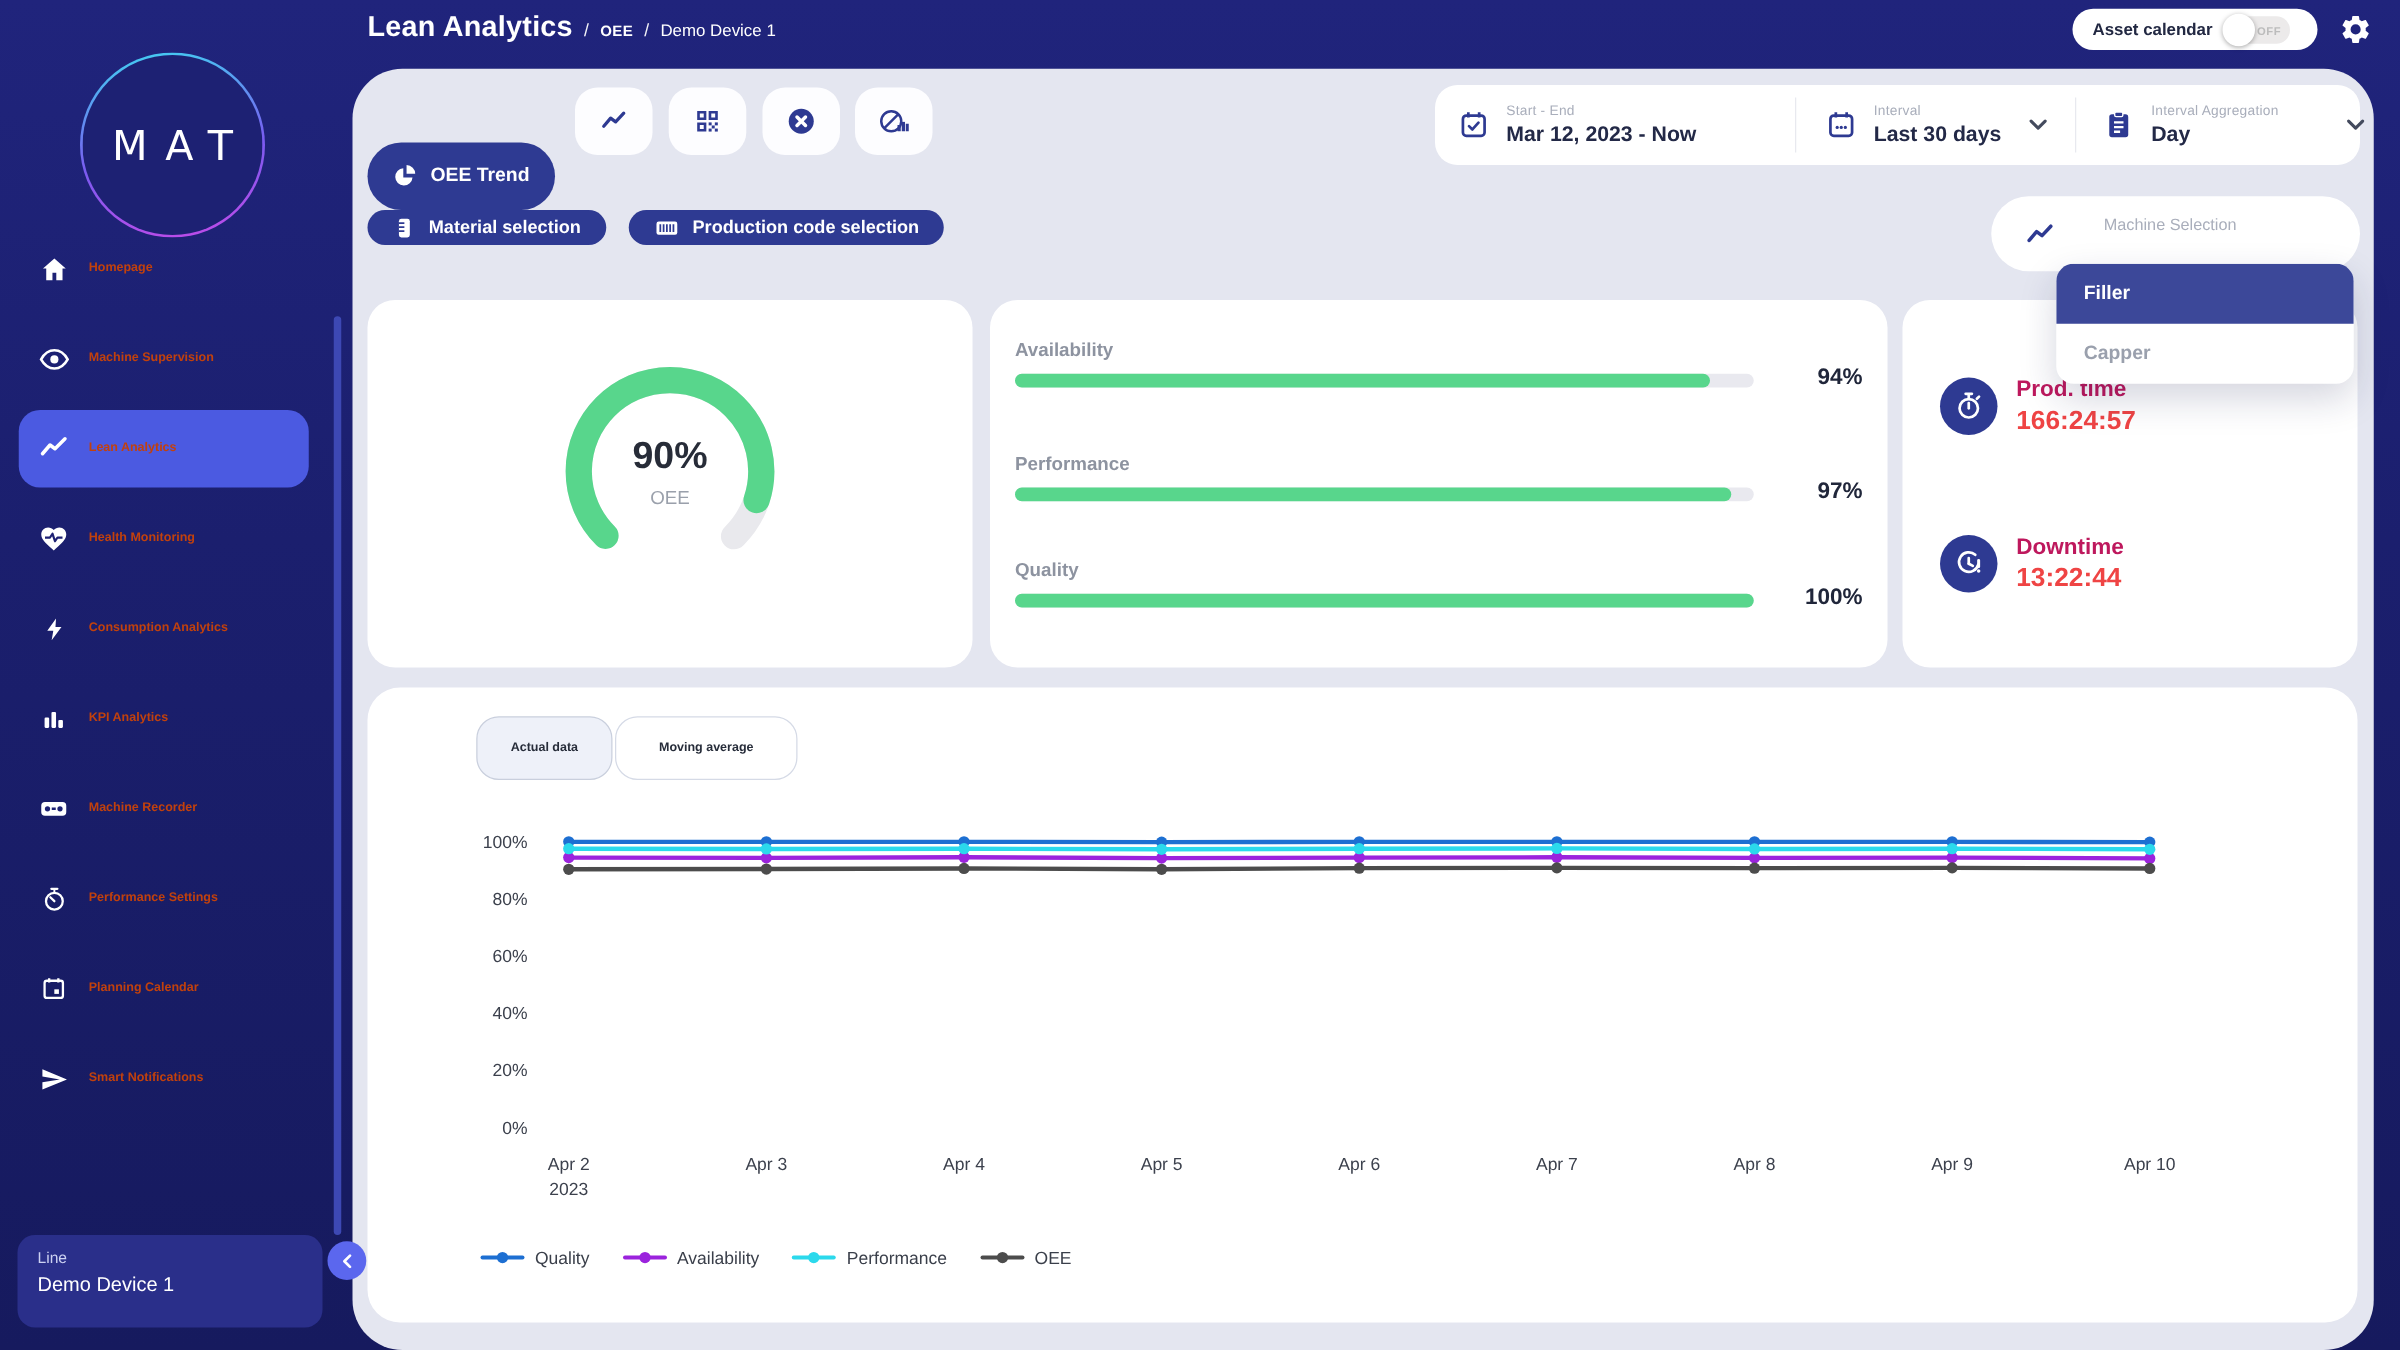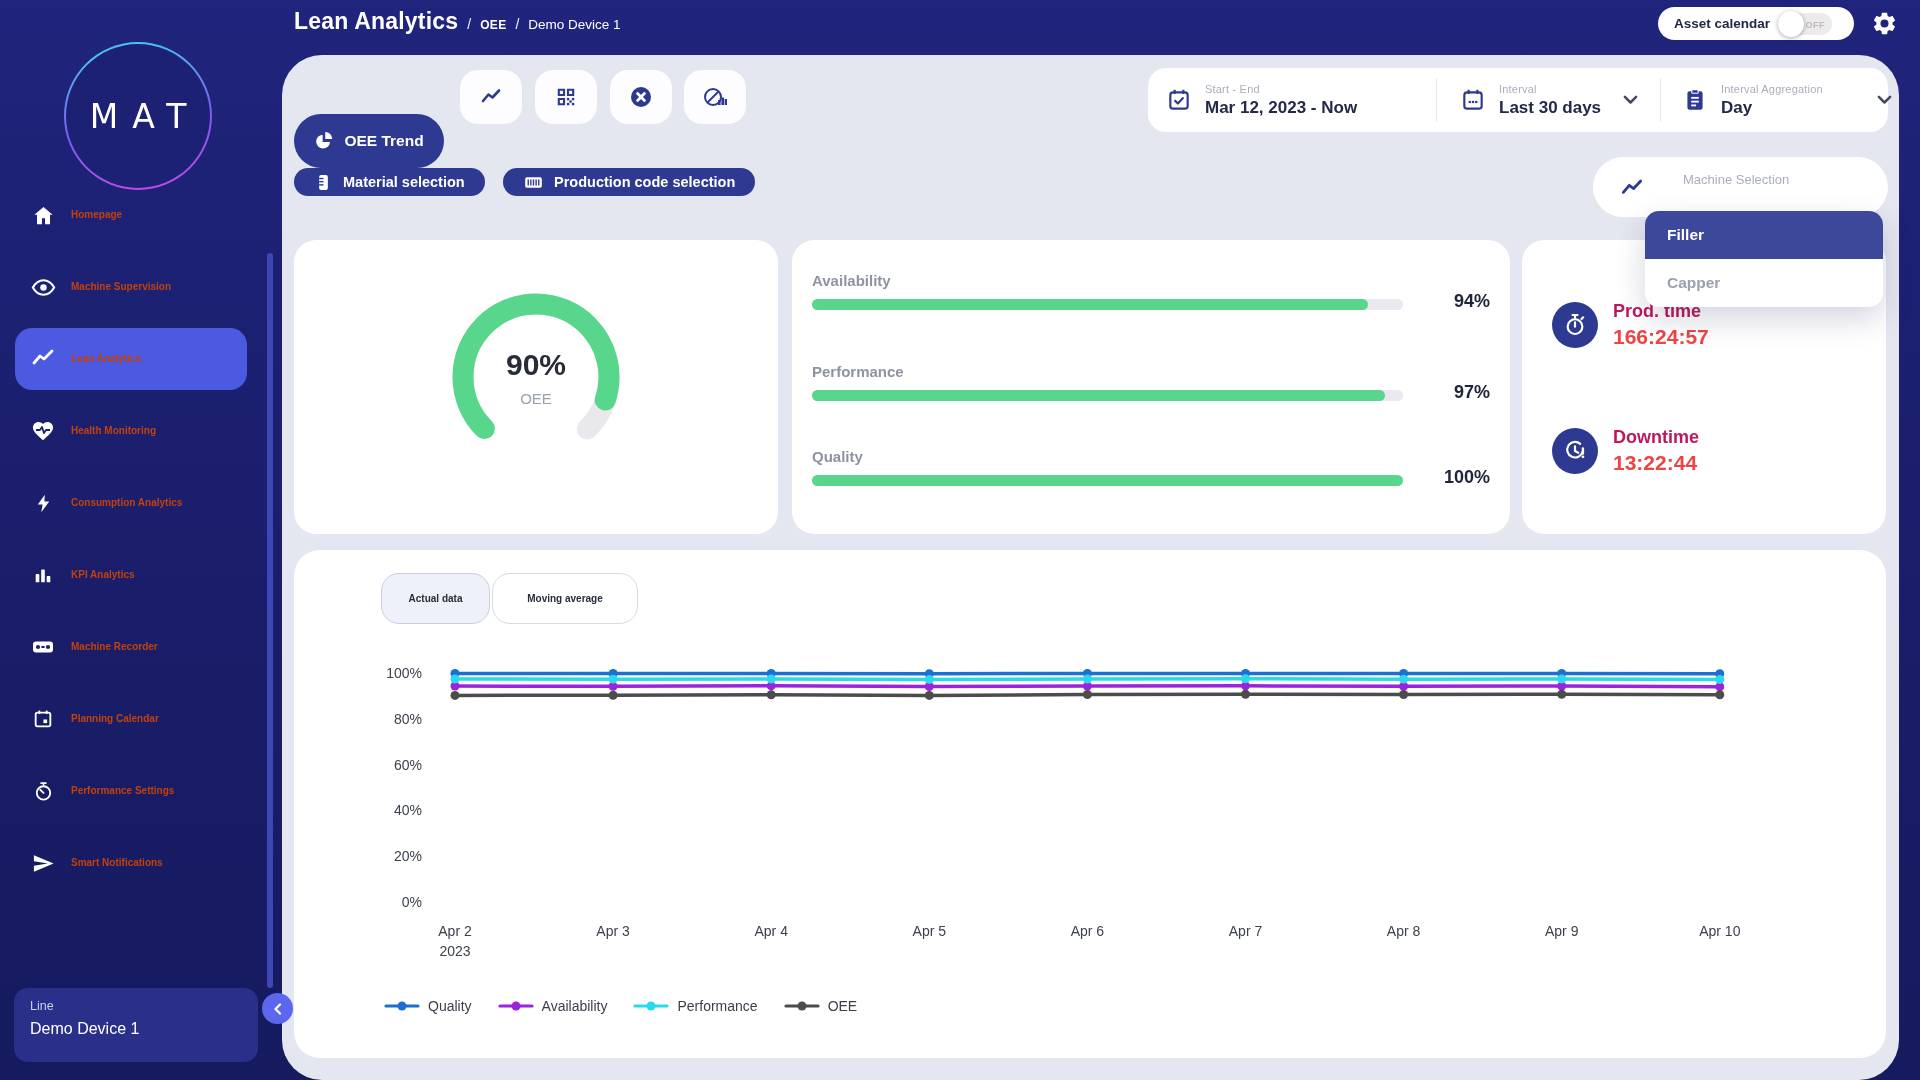--- a/index.html
+++ b/index.html
@@ -183,39 +183,39 @@
               <rect x="2" y="6.5" width="20" height="11" rx="3" fill="#fff"></rect>
               <circle cx="7" cy="12" r="2.1" fill="#1d2173"></circle>
               <circle cx="17" cy="12" r="2.1" fill="#1d2173"></circle>
               <rect x="10.4" y="11" width="3.2" height="2" fill="#1d2173"></rect>
             </svg>
           </span>
         <span class="lbl">Machine Recorder</span>
       </div>
       <div class="nav-item narrow">
         <span class="icn">
+            <svg viewBox="0 0 24 24" width="23" height="23">
+              <circle cx="12" cy="13.5" r="7" fill="none" stroke="#fff" stroke-width="1.9"></circle>
+              <line x1="12" y1="13.5" x2="8.6" y2="10.2" stroke="#fff" stroke-width="1.9" stroke-linecap="round"></line>
+              <line x1="9.5" y1="3.2" x2="14.5" y2="3.2" stroke="#fff" stroke-width="1.9" stroke-linecap="round"></line>
+              <line x1="12" y1="3.2" x2="12" y2="6" stroke="#fff" stroke-width="1.6"></line>
+            </svg>
+          </span>
+        <span class="lbl">Performance Settings</span>
+      </div>
+      <div class="nav-item narrow">
+        <span class="icn">
             <svg viewBox="0 0 24 24" width="22" height="22">
               <rect x="4" y="5" width="16" height="15" rx="2" fill="none" stroke="#fff" stroke-width="2"></rect>
               <line x1="8" y1="2.8" x2="8" y2="6.5" stroke="#fff" stroke-width="2"></line>
               <line x1="16" y1="2.8" x2="16" y2="6.5" stroke="#fff" stroke-width="2"></line>
               <rect x="12.5" y="12.5" width="4" height="4" fill="#fff"></rect>
             </svg>
           </span>
         <span class="lbl">Planning Calendar</span>
-      </div>
-      <div class="nav-item narrow">
-        <span class="icn">
-            <svg viewBox="0 0 24 24" width="23" height="23">
-              <circle cx="12" cy="13.5" r="7" fill="none" stroke="#fff" stroke-width="1.9"></circle>
-              <line x1="12" y1="13.5" x2="8.6" y2="10.2" stroke="#fff" stroke-width="1.9" stroke-linecap="round"></line>
-              <line x1="9.5" y1="3.2" x2="14.5" y2="3.2" stroke="#fff" stroke-width="1.9" stroke-linecap="round"></line>
-              <line x1="12" y1="3.2" x2="12" y2="6" stroke="#fff" stroke-width="1.6"></line>
-            </svg>
-          </span>
-        <span class="lbl">Performance Settings</span>
       </div>
       <div class="nav-item narrow">
         <span class="icn">
             <svg viewBox="0 0 24 24" width="23" height="23">
               <path fill="#fff" d="M2 20.5 22.5 12 2 3.5v6.2l14.5 2.3L2 14.3z"></path>
             </svg>
           </span>
         <span class="lbl">Smart Notifications</span>
       </div>
     </div>

